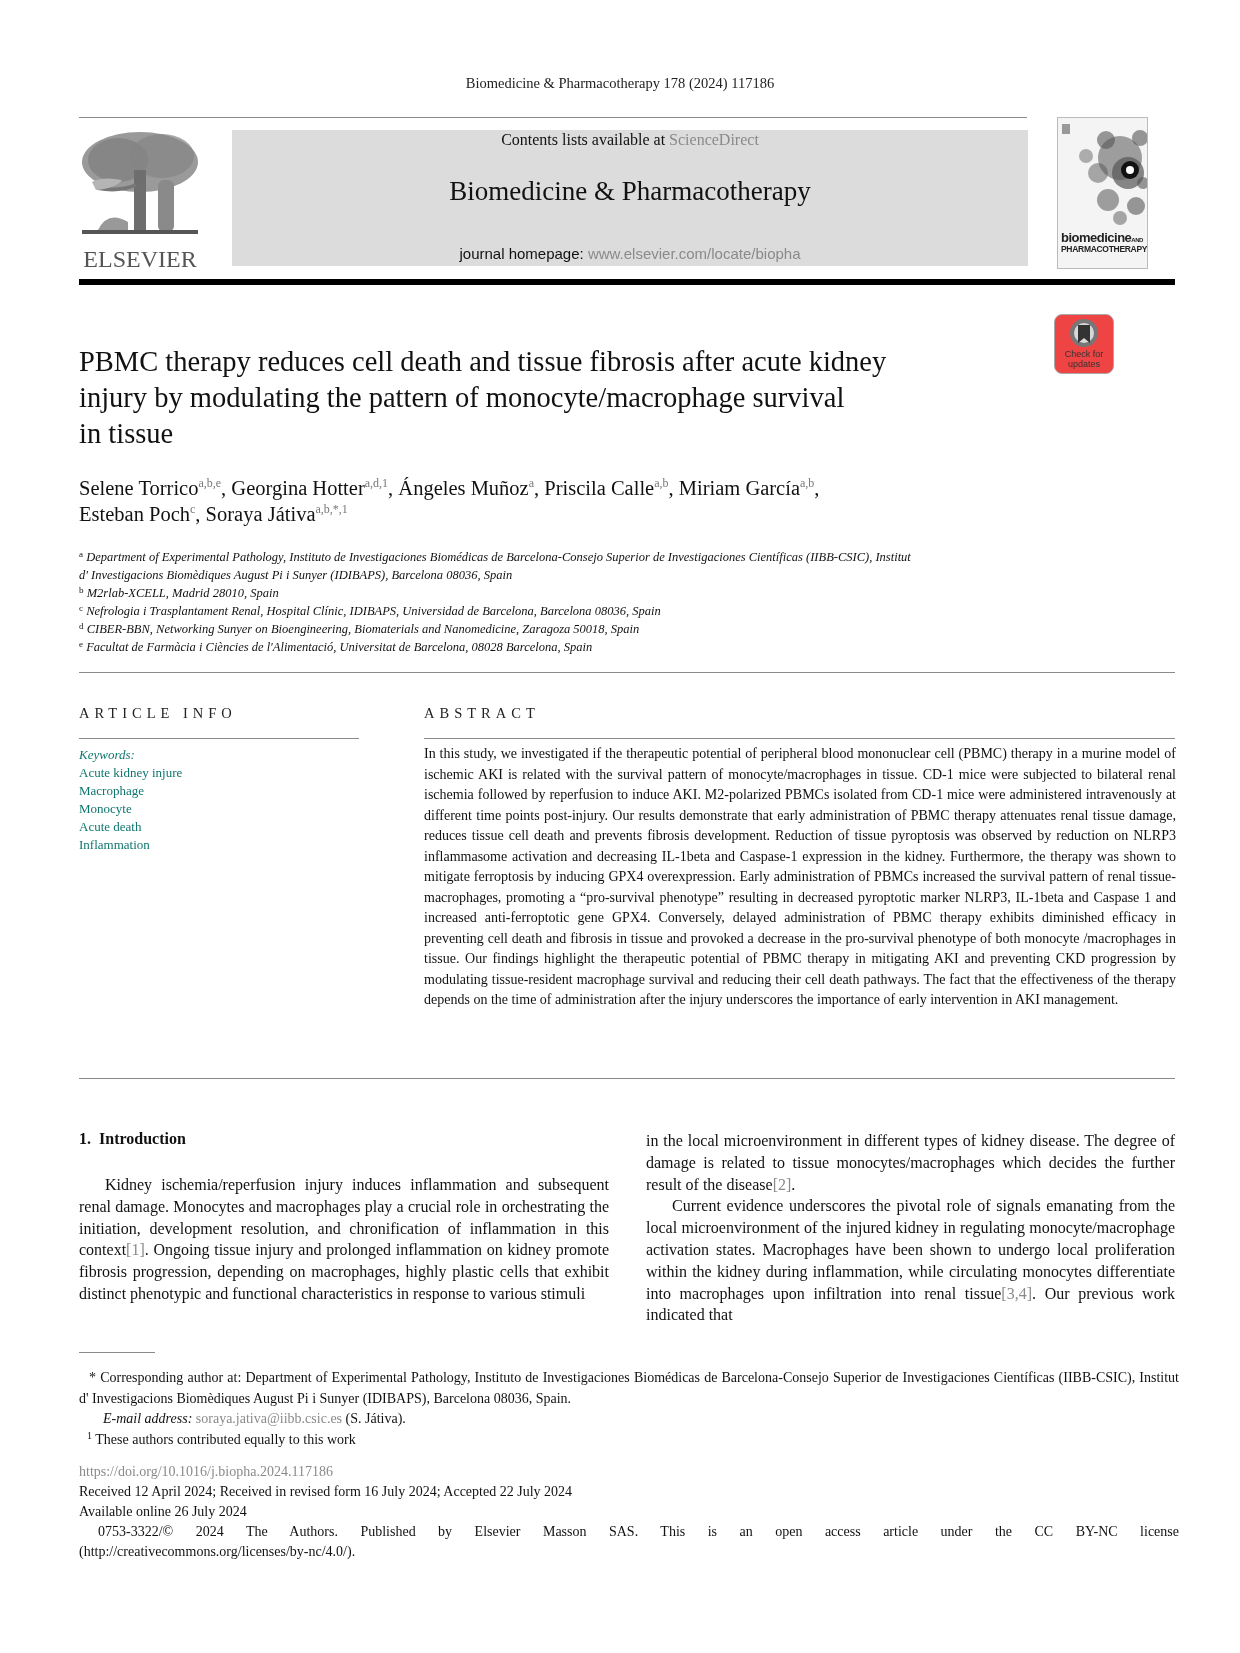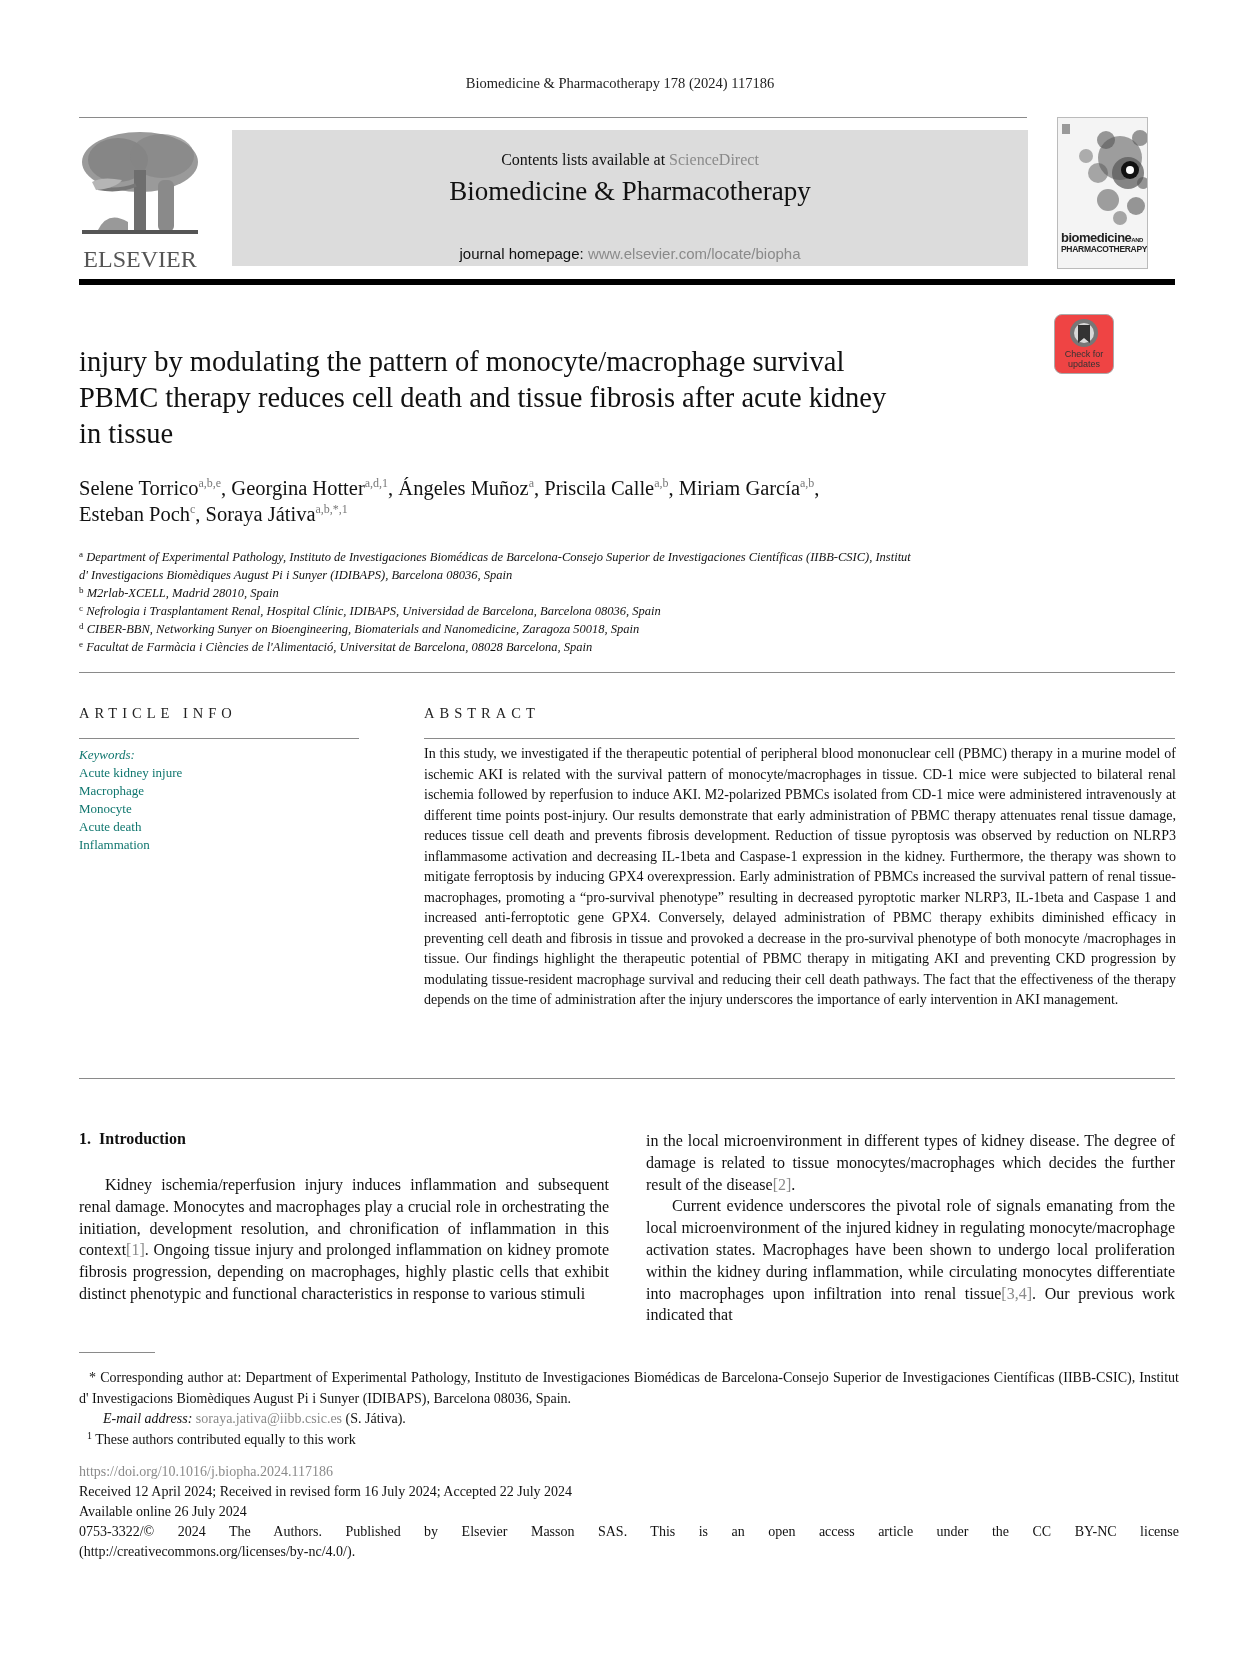--- a/index.html
+++ b/index.html
@@ -9,21 +9,21 @@
   .running-head { position: absolute; top: 75px; left: 0; width: 1240px; text-align: center; font-size: 14.5px; color: #222; }
 
   .rule-thin { position: absolute; height: 1px; background: #8a8a8a; }
   .rule-thick { position: absolute; height: 6px; background: #000; }
 
   .elsevier-logo { position: absolute; left: 78px; top: 130px; width: 124px; height: 140px; }
   .elsevier-logo .tree { width: 124px; height: 112px; }
   .elsevier-logo .wordmark { font-family: "Liberation Serif", serif; font-size: 24px; color: #555; letter-spacing: 0px; text-align: center; margin-top: 0px; line-height: 26px; }
 
   .masthead { position: absolute; left: 232px; top: 130px; width: 796px; height: 136px; background: #dcdcdc; }
-  .masthead .contents { position: absolute; top: 1px; width: 100%; text-align: center; font-size: 16px; color: #111; margin-top: 20px; }
+  .masthead .contents { position: absolute; top: 1px; width: 100%; text-align: center; font-size: 16px; color: #111; }
   .masthead .journal-title { position: absolute; top: 46px; width: 100%; text-align: center; font-size: 27px; color: #111; }
   .masthead .homepage { position: absolute; top: 115px; width: 100%; text-align: center; font-family: "Liberation Sans", sans-serif; font-size: 15px; color: #111; }
 
   .cover { position: absolute; left: 1057px; top: 117px; width: 89px; height: 150px; border: 1px solid #bbb; background: #f4f4f4; overflow: hidden; }
   .cover .cover-text1 { position: absolute; left: 3px; top: 112px; font-family: "Liberation Sans", sans-serif; font-weight: bold; font-size: 13px; color: #222; letter-spacing: -0.5px; }
   .cover .cover-text2 { position: absolute; left: 3px; top: 126px; font-family: "Liberation Sans", sans-serif; font-weight: bold; font-size: 8.5px; color: #222; letter-spacing: -0.3px; }
 
   .check-updates { position: absolute; left: 1054px; top: 314px; width: 58px; height: 58px; background: #ef4444; border: 1px solid #aaa; border-radius: 8px; cursor: pointer; }
   .check-updates .badge-text { position: absolute; top: 34px; width: 100%; text-align: center; font-family: "Liberation Sans", sans-serif; font-size: 9px; line-height: 10px; color: #333; }
 
@@ -48,21 +48,21 @@
   .col p { margin: 0; }
   .col .indent { text-indent: 26px; }
   .ref { color: #8a8a8a; cursor: pointer; }
 
   .footnotes { position: absolute; left: 79px; top: 1368px; width: 1100px; font-size: 14px; line-height: 20.5px; color: #111; }
   .footnotes sup { font-size: 10px; vertical-align: 5px; line-height: 0; }
   .footnotes .email-line { padding-left: 24px; }
   .footnotes .note1 { padding-left: 8px; }
 
   .article-meta { position: absolute; left: 79px; top: 1462px; width: 1100px; font-size: 14px; line-height: 20px; color: #111; }
-  .article-meta .lic { text-align: justify; text-align-last: justify; }
+  .article-meta .lic { text-align: justify; text-align-last: justify; margin-left: 19px; }
 </style>
 </head>
 <body>
 
 <div class="running-head">Biomedicine &amp; Pharmacotherapy 178 (2024) 117186</div>
 
 <div class="rule-thin" style="left:79px; top:117px; width:948px;"></div>
 
 <div class="elsevier-logo">
   <svg class="tree" viewBox="0 0 124 112">
@@ -120,22 +120,22 @@
     <circle cx="29" cy="16" r="10" fill="#d9d9d9"></circle>
     <path d="M23 8 h12 v18 l-6 -5 l-6 5 z" fill="#333"></path>
   </svg>
   <div class="badge-text">
     <div>Check for</div>
     <div>updates</div>
   </div>
 </div>
 
 <h1 class="title" style="margin:0; font-weight:normal;">
+  <div>PBMC therapy reduces cell death and tissue fibrosis after acute kidney</div>
   <div>injury by modulating the pattern of monocyte/macrophage survival</div>
-  <div>PBMC therapy reduces cell death and tissue fibrosis after acute kidney</div>
   <div>in tissue</div>
 </h1>
 
 <div class="authors">
   <div>
     <span class="author">Selene Torrico</span><sup>a,b,e</sup><span>, </span><span class="author">Georgina Hotter</span><sup>a,d,1</sup><span>, </span><span class="author">Ángeles Muñoz</span><sup>a</sup><span>, </span><span class="author">Priscila Calle</span><sup>a,b</sup><span>, </span><span class="author">Miriam García</span><sup>a,b</sup><span>,</span>
   </div>
   <div>
     <span class="author">Esteban Poch</span><sup>c</sup><span>, </span><span class="author">Soraya Játiva</span><sup>a,b,*,1</sup>
   </div>

